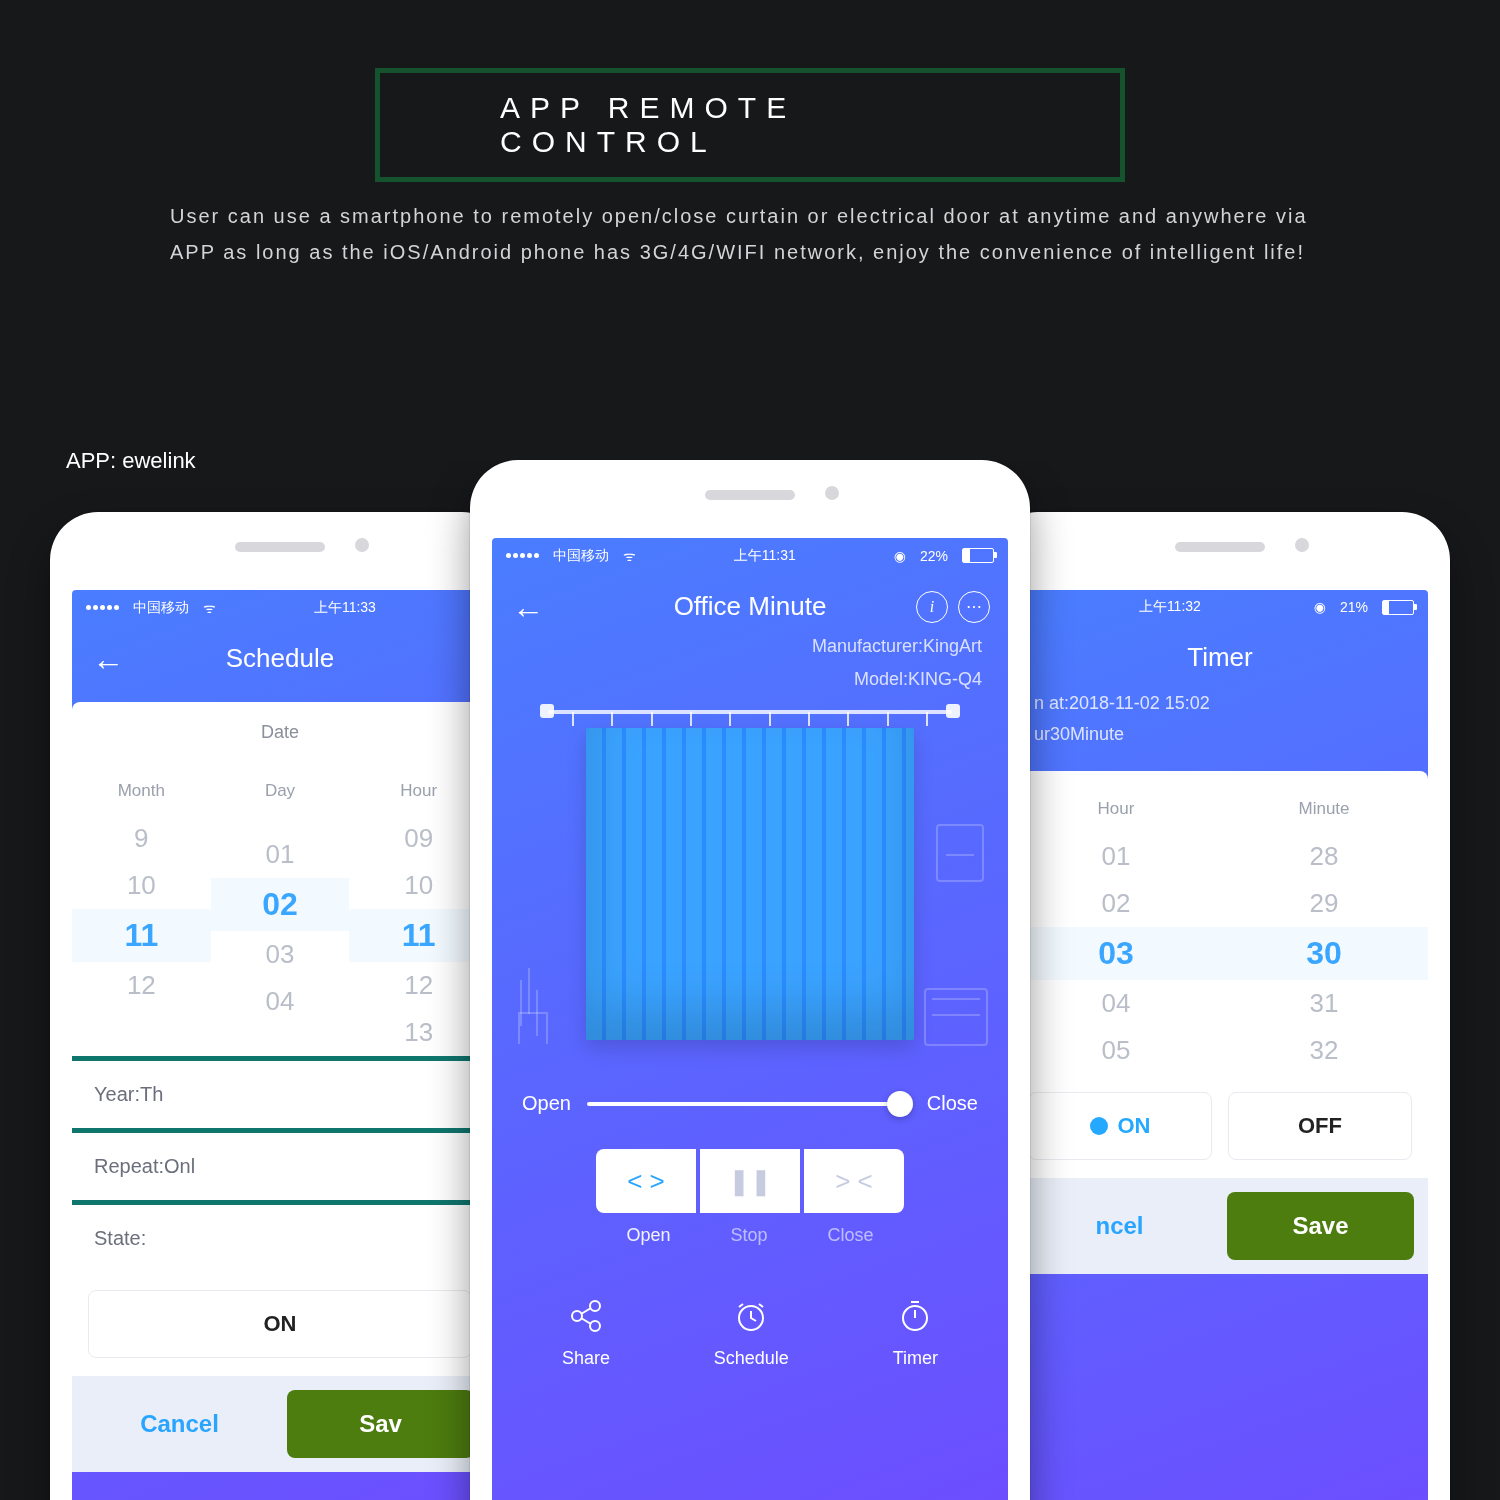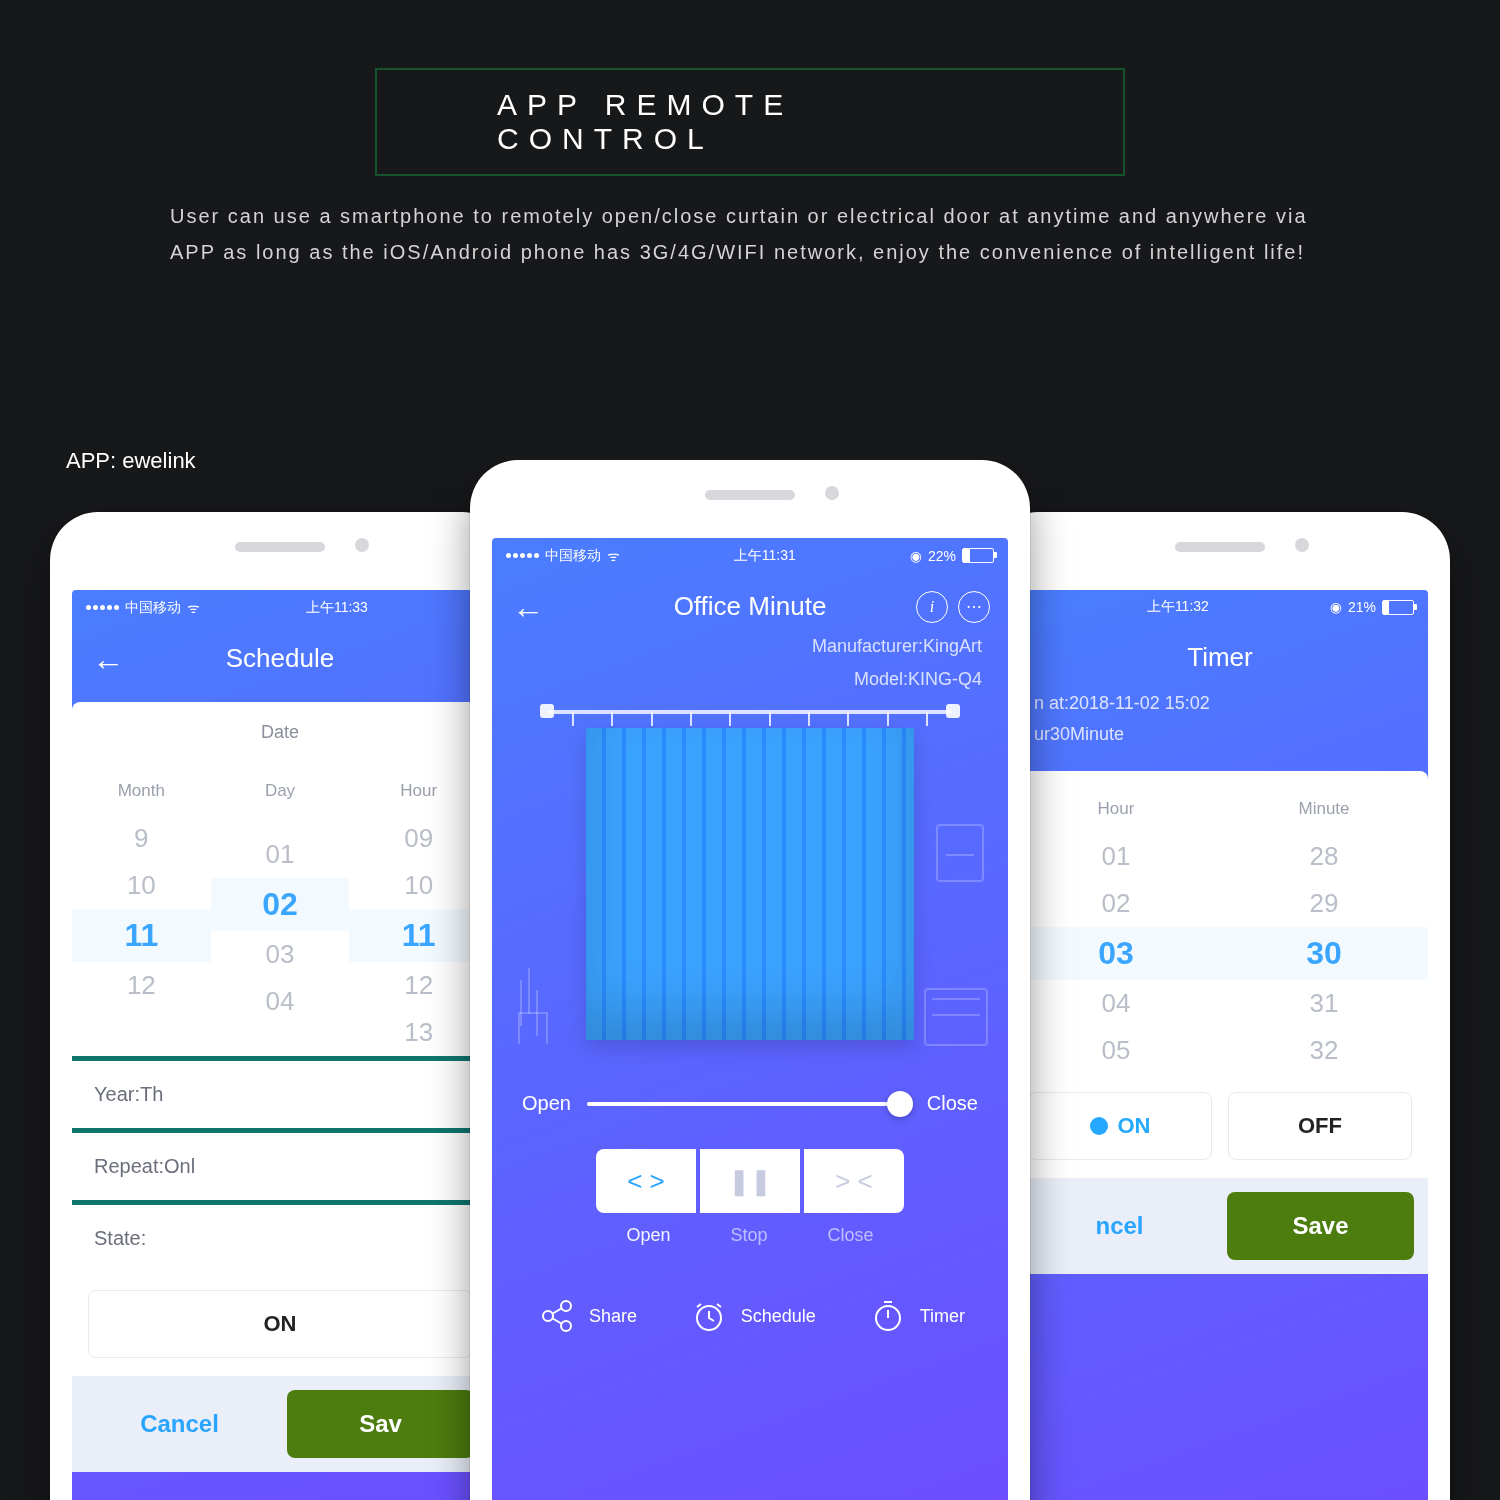--- a/index.html
+++ b/index.html
@@ -1,35 +1,35 @@
 <!DOCTYPE html>
 <html><head>
 <meta charset="utf-8">
 <style>
 html,body{margin:0;padding:0;width:1500px;height:1500px;background:#17181a;font-family:-apple-system,Helvetica,Arial,sans-serif;overflow:hidden;}
 .canvas{position:relative;width:1500px;height:1500px;}
-.title-box{position:absolute;left:50%;top:68px;transform:translateX(-50%);border:2px solid #14532d;padding:18px 120px;}
+.title-box{position:absolute;left:50%;top:68px;transform:translateX(-50%);border:5px solid #14532d;padding:18px 120px;}
 .title-box span{color:#fff;font-size:30px;letter-spacing:10px;font-weight:500;}
 .desc{position:absolute;left:170px;top:198px;right:170px;color:#d4d4d6;font-size:20px;line-height:1.8;letter-spacing:2px;}
 .app-label{position:absolute;left:66px;top:412px;color:#fff;font-size:22px;margin-top:36px;}
 .phones{position:absolute;left:0;right:0;top:460px;bottom:0;overflow:hidden;}
 
 
 .phone{position:absolute;background:#fff;border-radius:48px 48px 0 0;box-shadow:0 0 0 1px rgba(0,0,0,.08),0 20px 40px rgba(0,0,0,.4);}
 .phone .speaker{position:absolute;left:50%;top:30px;transform:translateX(-50%);width:90px;height:10px;border-radius:6px;background:#d8d8dc;}
 .phone::after{content:"";position:absolute;left:50%;top:26px;transform:translateX(75px);width:14px;height:14px;border-radius:50%;background:#d8d8dc;}
 .phone .screen{position:absolute;left:22px;right:22px;top:78px;bottom:0;border-radius:4px 4px 0 0;overflow:hidden;background:linear-gradient(160deg,#4a7dff 0%,#5a66ff 45%,#6f4bff 100%);}
 
 .p-left{left:50px;width:460px;height:1080px;top:52px;}
 .p-right{right:50px;width:460px;height:1080px;top:52px;}
 .p-center{left:50%;transform:translateX(-50%);width:560px;height:1120px;top:0;z-index:5;}
 
 
 .status{display:flex;align-items:center;justify-content:space-between;padding:8px 14px;color:#fff;font-size:14px;}
-.status .left, .status .right{display:flex;align-items:center;gap:6px;}
+.status .left, .status .right{display:flex;align-items:center;gap:14px;}
 .dots{display:flex;gap:2px;}
 .dots i{width:5px;height:5px;border-radius:50%;background:#fff;display:block;}
 .batt{display:inline-block;width:30px;height:13px;border:1px solid #fff;border-radius:2px;position:relative;}
 .batt::after{content:"";position:absolute;right:-4px;top:3px;width:3px;height:6px;background:#fff;border-radius:0 1px 1px 0;}
 .batt i{display:block;height:100%;background:#fff;}
 
 .nav{display:flex;align-items:center;justify-content:center;padding:18px 18px 10px;position:relative;color:#fff;}
 .nav .back{position:absolute;left:20px;font-size:32px;line-height:1;}
 .nav .title{font-size:26px;font-weight:400;}
 .nav .acts{position:absolute;right:18px;display:flex;gap:10px;}
@@ -86,21 +86,21 @@
 .ctrl-row{display:flex;justify-content:center;gap:4px;margin:6px 0 12px;}
 .ctrl{width:100px;height:64px;background:#fff;display:flex;align-items:center;justify-content:center;font-size:26px;color:#2aa5ff;}
 .ctrl:first-child{border-radius:8px 0 0 8px;}
 .ctrl:last-child{border-radius:0 8px 8px 0;}
 .ctrl.mid{color:#c6cbe0;}
 .ctrl-labels{display:flex;justify-content:center;gap:60px;color:#eef1ff;font-size:18px;opacity:.92;margin-bottom:28px;}
 .ctrl-labels span:nth-child(1){color:#fff;}
 .ctrl-labels span:nth-child(2),.ctrl-labels span:nth-child(3){opacity:.7;}
 
 .bottom-nav{display:flex;justify-content:space-around;padding:20px 18px 0;color:#fff;}
-.bn{display:flex;flex-direction:row;align-items:center;gap:10px;font-size:18px;}
+.bn{display:flex;flex-direction:column;align-items:center;gap:10px;font-size:18px;}
 .bn .ic{width:44px;height:44px;display:flex;align-items:center;justify-content:center;}
 </style>
 </head>
 <body>
 
 <div class="canvas">
   <div class="title-box">
     <span>APP REMOTE CONTROL</span>
   </div>
   <div class="desc">User can use a smartphone to remotely open/close curtain or electrical door at anytime and anywhere via APP as long as the iOS/Android phone has 3G/4G/WIFI network, enjoy the convenience of intelligent life!</div>

